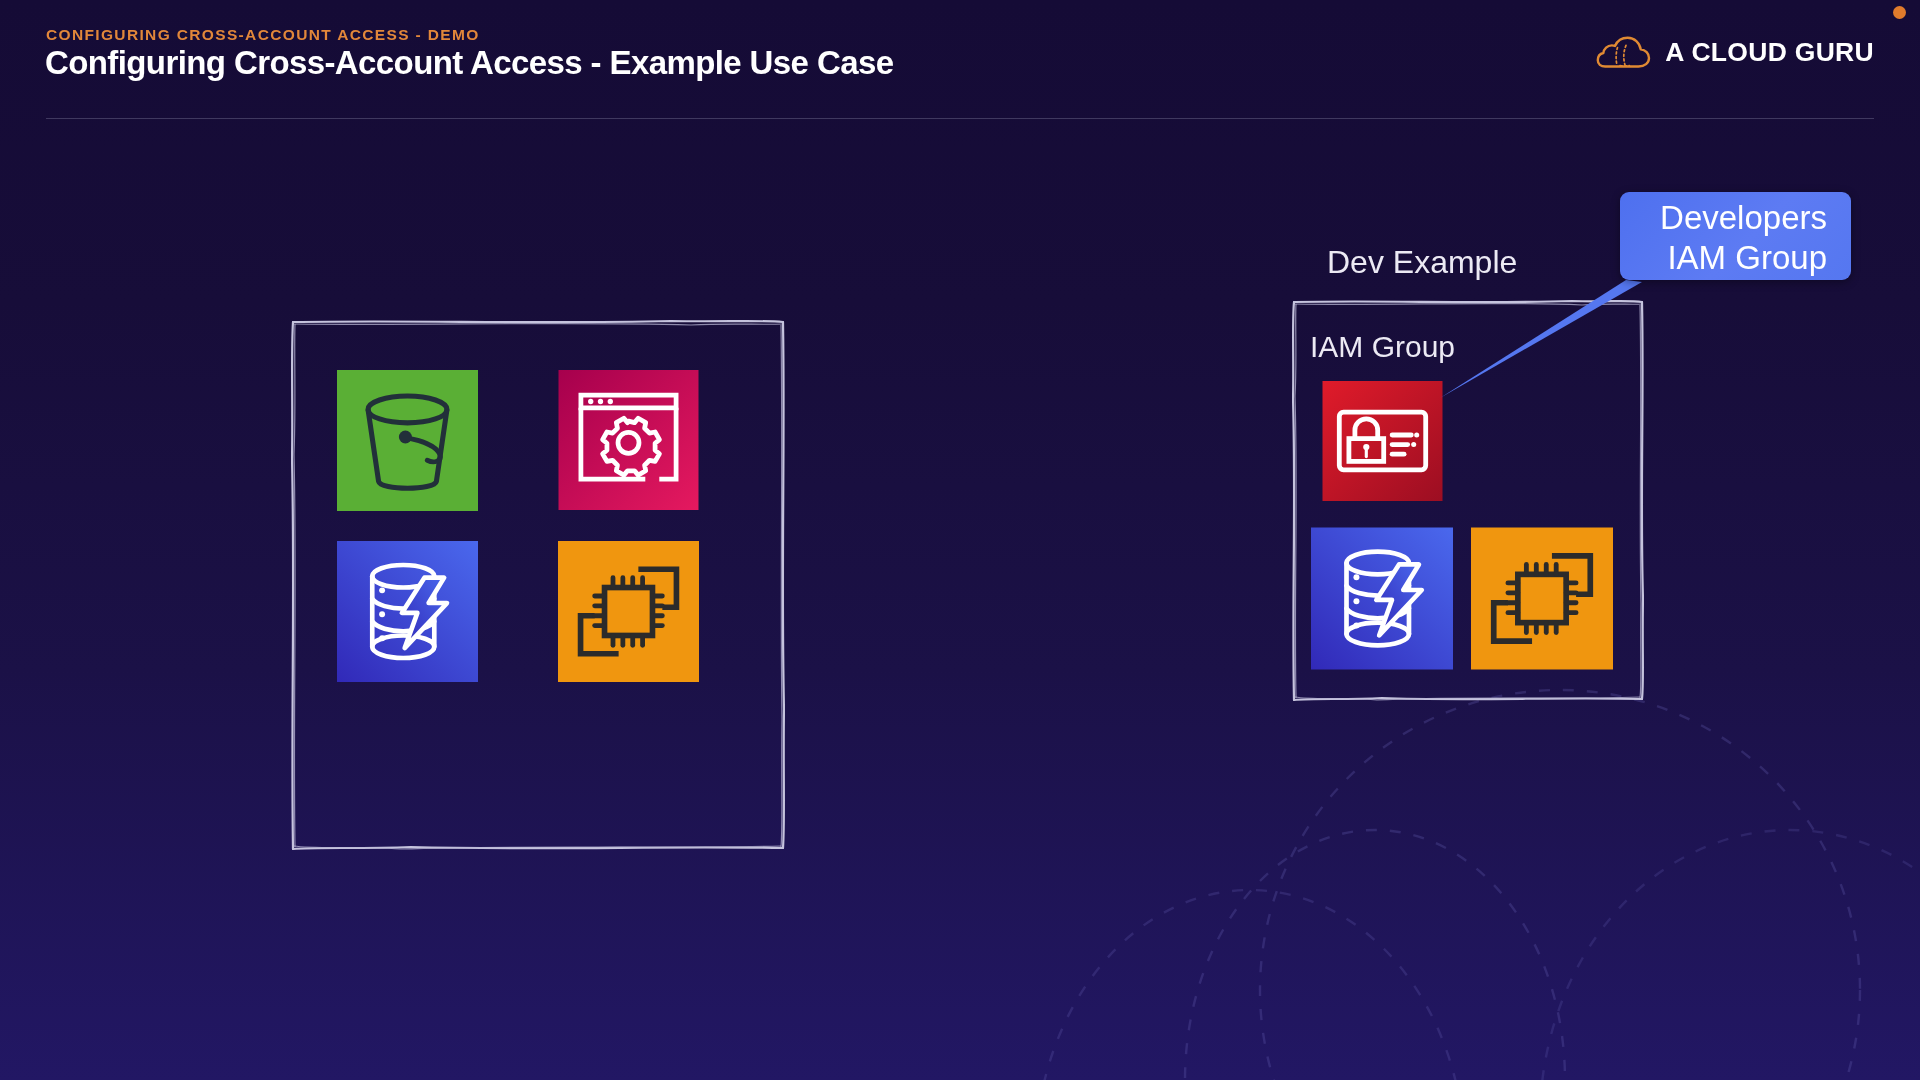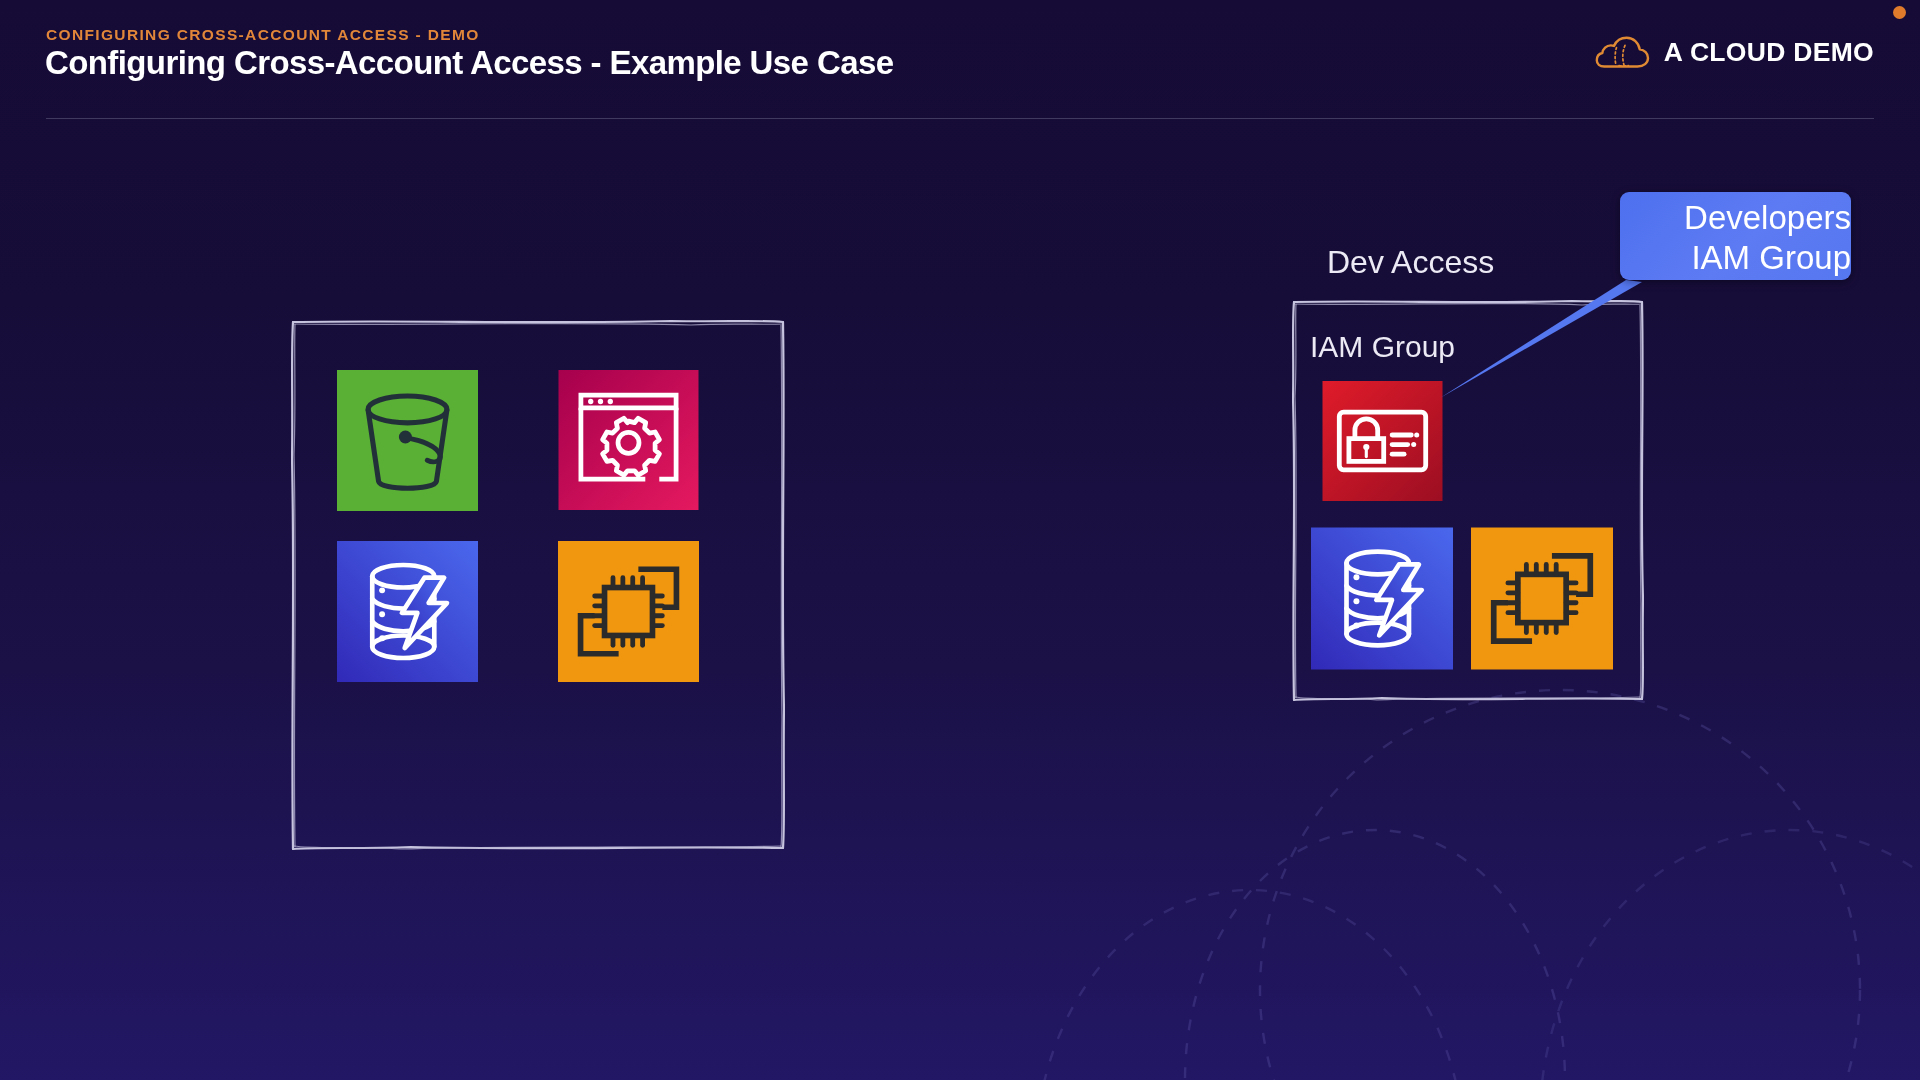--- a/index.html
+++ b/index.html
@@ -82,21 +82,21 @@
   #t-iam  {left:1322px;top:381px;width:121px;height:120px;}
   #t-ddb2 {left:1311px;top:527px;width:142px;height:143px;}
   #t-ec22 {left:1471px;top:527px;width:142px;height:143px;}
 
   
   #callout-tail{position:absolute;left:1430px;top:280px;width:400px;height:130px;pointer-events:none;}
   .callout{
     position:absolute;left:1620px;top:192px;width:231px;height:88px;
     background:linear-gradient(135deg,#4e70ef 0%,#5d7bf3 55%,#5577f0 100%);
     border-radius:9px;
-    padding:6px 0 8px 12px;box-sizing:border-box;
+    padding:6px 24px 8px 12px;box-sizing:border-box;
     box-shadow:0 2px 9px rgba(0,0,0,.38);
   }
   .callout .line{
     color:#ffffff;font-size:33px;line-height:40px;font-weight:400;white-space:nowrap;
   }
 </style>
 </head>
 <body>
 
 <div id="slide">
@@ -115,21 +115,21 @@
     <div class="title">Configuring Cross-Account Access - Example Use Case</div>
     <div class="rule"></div>
 
     <div class="logo">
       <svg width="56" height="39" viewBox="0 0 56 39">
         <path d="M13.5 33.5h29c6.2 0 10.5-3.6 10.5-8.6 0-4.6-3.5-8.2-8.3-8.5C43.8 9.6 38.4 4.8 31.6 4.8c-5.6 0-10.4 3.3-12.6 8.2-1-.4-2.1-.6-3.2-.6-4.4 0-8 3.3-8.4 7.6C4 20.8 1.8 23.7 1.8 27.2c0 3.7 3 6.3 7.4 6.3z" fill="none" stroke="#e08a33" stroke-width="2.4" stroke-linejoin="round"></path>
         <path d="M21.5 14.5c-1.6 5.5-1.8 11.5-.6 17.5" fill="none" stroke="#e08a33" stroke-width="1.7" stroke-dasharray="2 2.6" stroke-linecap="round"></path>
         <path d="M30 12.4c-2.6 6-2.9 13.3-1 19.6" fill="none" stroke="#e08a33" stroke-width="1.7" stroke-dasharray="2 2.6" stroke-linecap="round"></path>
         <path d="M24 32.5c3 .7 6.3.7 9.4 0" fill="none" stroke="#e08a33" stroke-width="1.7" stroke-dasharray="2 2.6" stroke-linecap="round"></path>
       </svg>
-      <span class="logo-text">A CLOUD DEMO</span>
+      <span class="logo-text">A CLOUD GURU</span>
     </div>
   </div>
 
 
   <div class="acct-box" id="prod-box">
     <svg class="sketch" viewBox="0 0 494 532" preserveAspectRatio="none">
       <path d="M2,3 C120,1 250,5 380,2 C430,3 470,1 492,3" fill="none" stroke="#c5c3dd" stroke-width="2.2" stroke-linecap="round"></path>
       <path d="M2,5 C140,7 260,2 400,6 C440,4 470,6 492,5" fill="none" stroke="#b8b6d4" stroke-width="1.2" opacity=".75"></path>
       <path d="M492,3 C494,130 490,260 493,390 C492,450 494,500 492,529" fill="none" stroke="#c5c3dd" stroke-width="2.2" stroke-linecap="round"></path>
       <path d="M490,6 C492,140 489,270 491,400 C490,460 492,505 490,528" fill="none" stroke="#b8b6d4" stroke-width="1.2" opacity=".75"></path>
@@ -214,21 +214,21 @@
           <path d="M33 53 H26"></path>
           <path d="M33 60 H26"></path>
         <path d="M67 39 H74"></path>
           <path d="M67 46 H74"></path>
           <path d="M67 53 H74"></path>
           <path d="M67 60 H74"></path>
       </g>
     </svg>
   </div>
 
-  <div class="acct-title" id="dev-title">Dev  Access</div>
+  <div class="acct-title" id="dev-title">Dev  Example</div>
 
   <div class="acct-box" id="dev-box">
     <svg class="sketch" viewBox="0 0 352 403" preserveAspectRatio="none">
       <path d="M2,3 C90,1 190,5 280,2 C315,3 338,1 350,3" fill="none" stroke="#c5c3dd" stroke-width="2.2" stroke-linecap="round"></path>
       <path d="M2,5 C100,7 200,2 290,6 C320,4 340,6 350,5" fill="none" stroke="#b8b6d4" stroke-width="1.2" opacity=".75"></path>
       <path d="M350,3 C352,100 348,200 351,300 C350,350 352,380 350,400" fill="none" stroke="#c5c3dd" stroke-width="2.2" stroke-linecap="round"></path>
       <path d="M348,6 C350,105 347,205 349,305 C348,352 350,382 348,399" fill="none" stroke="#b8b6d4" stroke-width="1.2" opacity=".75"></path>
       <path d="M350,400 C270,398 170,402 90,399 C55,401 22,399 2,401" fill="none" stroke="#c5c3dd" stroke-width="2.2" stroke-linecap="round"></path>
       <path d="M348,398 C265,401 165,397 85,401 C50,398 20,401 3,398" fill="none" stroke="#b8b6d4" stroke-width="1.2" opacity=".75"></path>
       <path d="M2,401 C0,300 4,200 1,100 C2,65 0,25 2,3" fill="none" stroke="#c5c3dd" stroke-width="2.2" stroke-linecap="round"></path>

